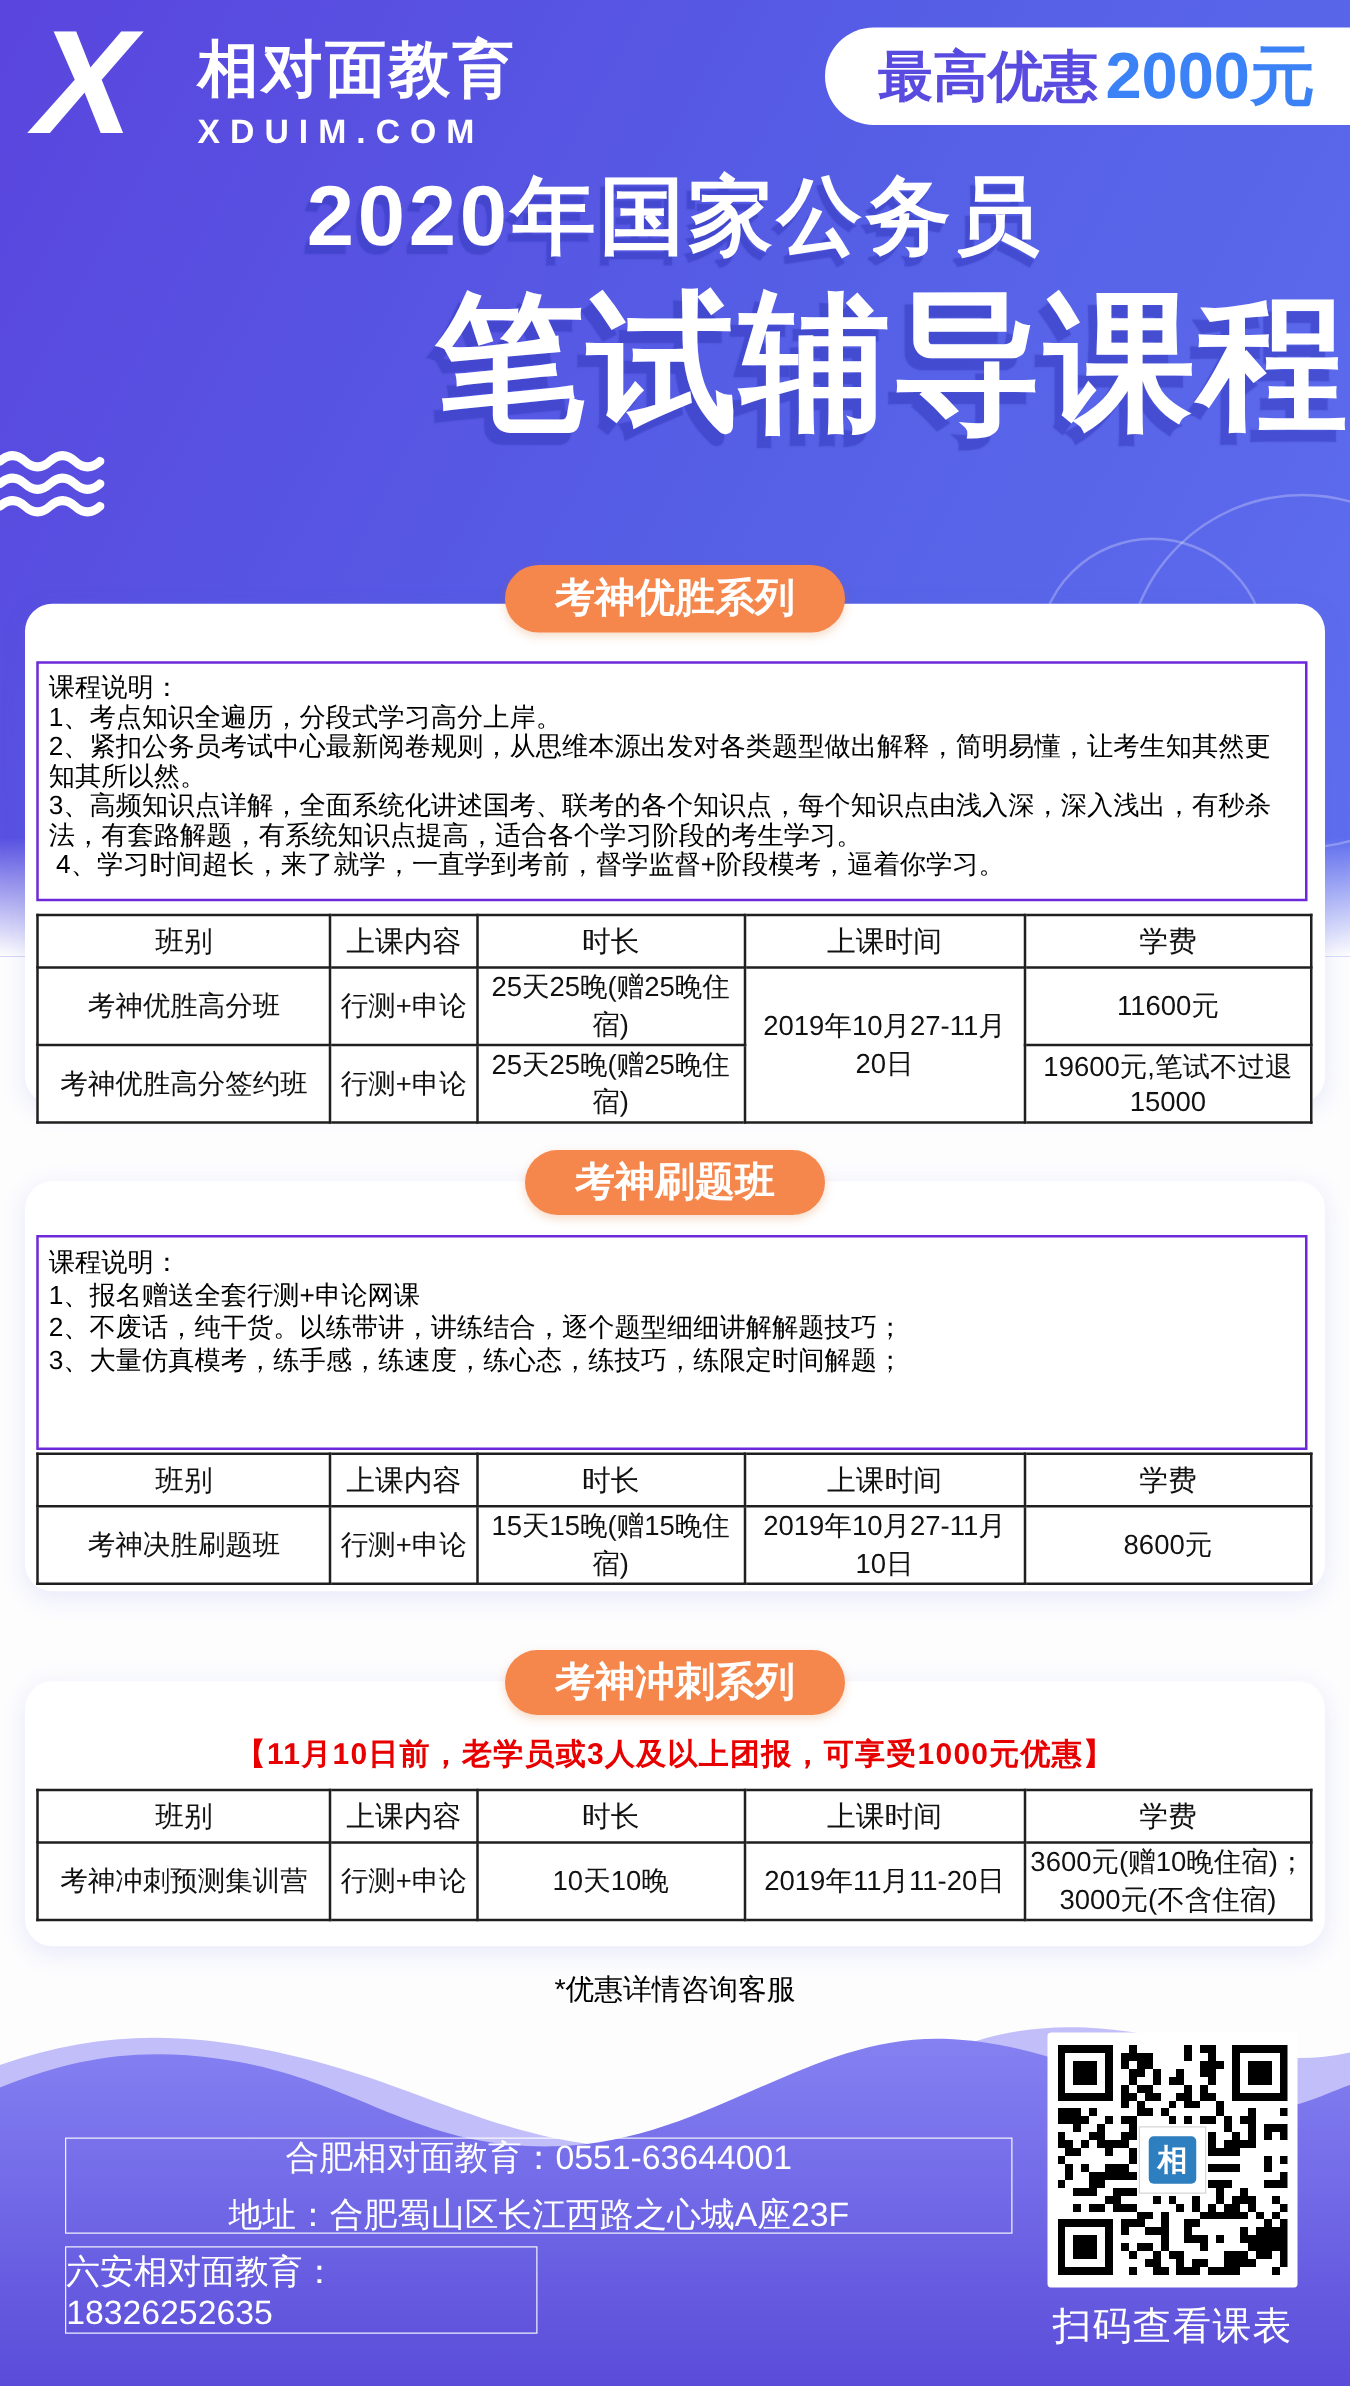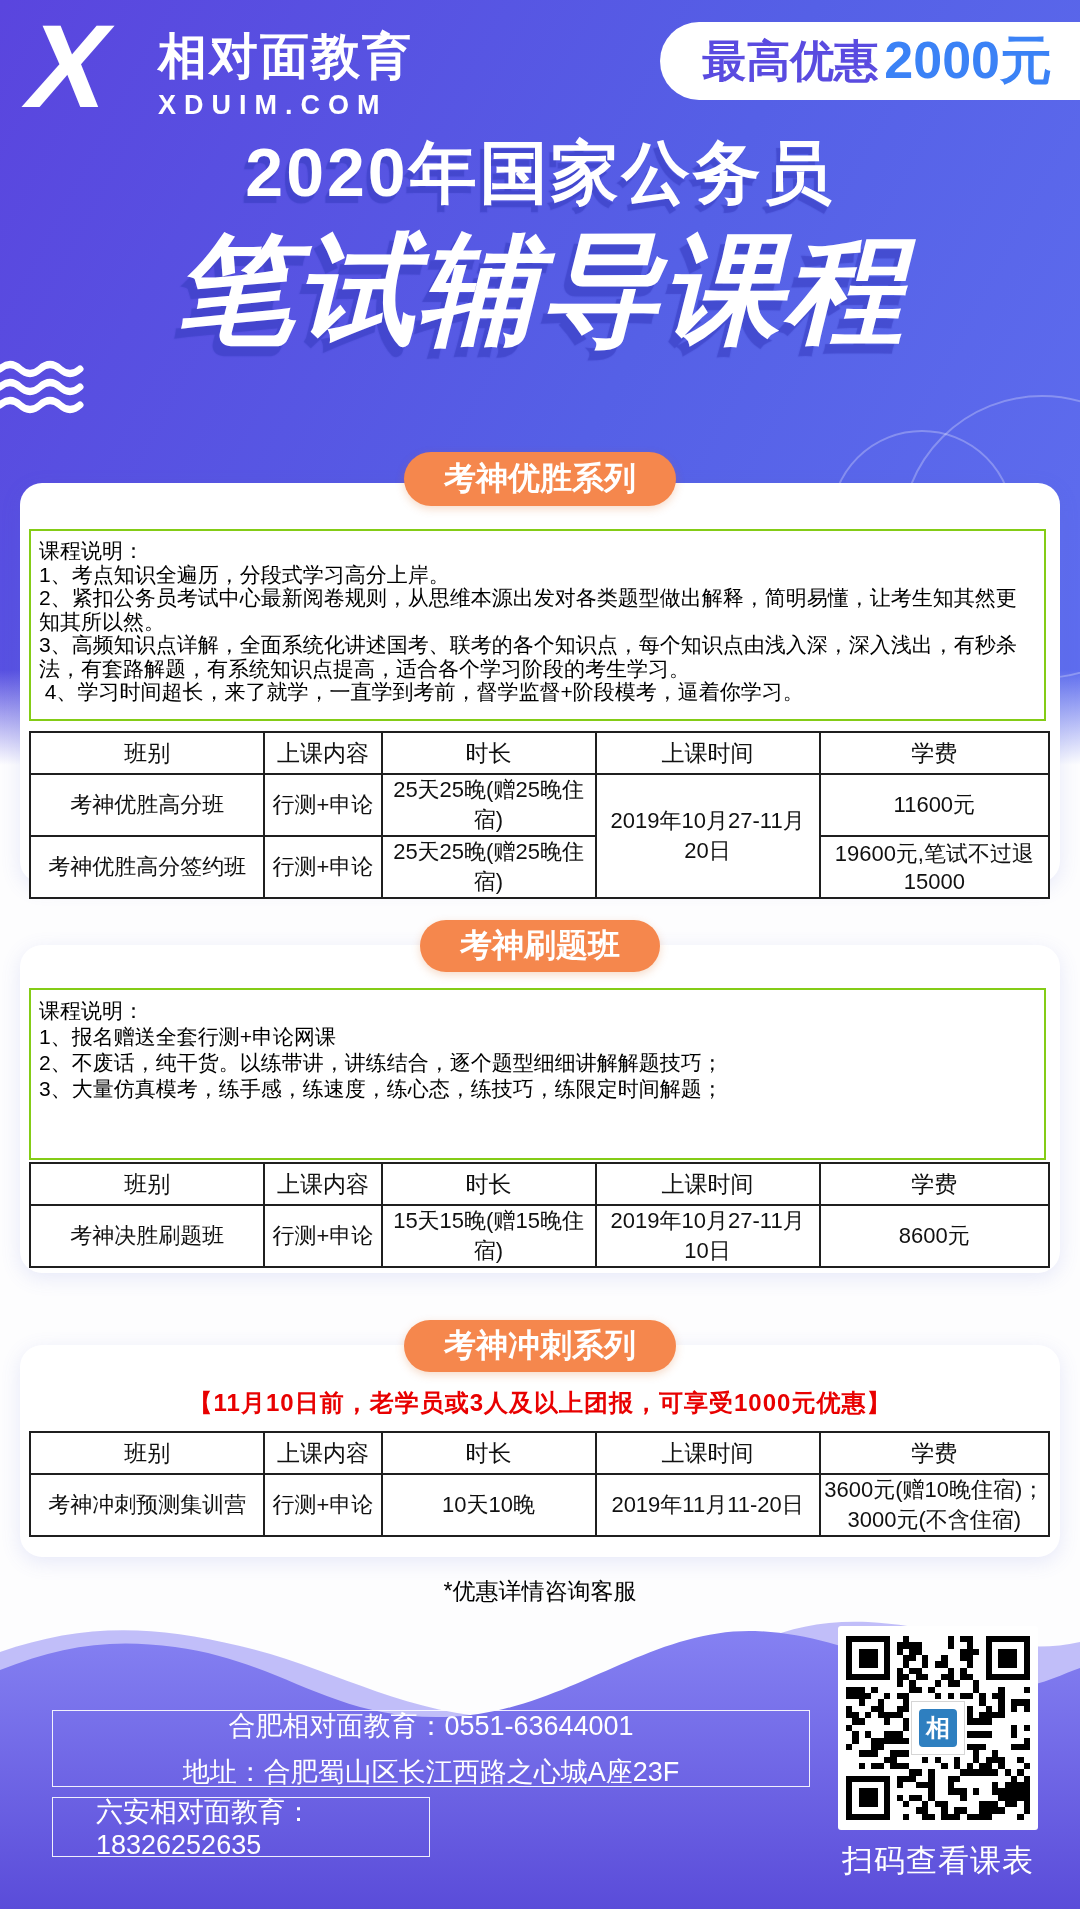--- a/index.html
+++ b/index.html
@@ -22,41 +22,41 @@
   .logo-domain{font-size:27px;font-weight:700;letter-spacing:8px;margin-top:8px;}
 
   .badge{position:absolute;right:0;top:22px;height:78px;background:#fff;
          border-radius:39px 0 0 39px;display:flex;align-items:center;padding:0 28px 0 42px;}
   .badge-label{font-size:44px;font-weight:900;color:#5a4be0;}
   .badge-value{font-size:52px;font-weight:700;color:#3b82f6;margin-left:6px;}
 
   .title1{position:absolute;left:0;top:128px;width:100%;text-align:center;color:#fff;
           font-size:68px;font-weight:900;letter-spacing:3px;
           text-shadow:-4px 7px 1px rgba(52,58,190,.55);}
-  .title2{position:absolute;left:0;top:210px;width:100%;text-align:center;color:#fff;
+  .title2{position:absolute;left:0;top:210px;width:100%;text-align:right;color:#fff;
           font-size:120px;font-weight:900;letter-spacing:2px;
-          text-shadow:-7px 10px 1px rgba(52,58,190,.55);font-style:italic;}
+          text-shadow:-7px 10px 1px rgba(52,58,190,.55);}
   .hdr-waves{position:absolute;left:-4px;top:358px;}
 
   
   .pill{position:absolute;left:50%;transform:translateX(-50%);background:#f5874d;color:#fff;
         font-weight:800;border-radius:999px;display:flex;align-items:center;justify-content:center;
         white-space:nowrap;z-index:3;font-size:32px;padding:0 40px;
         box-shadow:0 3px 8px rgba(220,110,40,.25);}
   .pill1{top:452px;height:54px;}
   .pill2{top:920px;height:52px;}
   .pill3{top:1320px;height:52px;}
 
   .card{position:absolute;left:20px;width:1040px;background:#fff;border-radius:22px;z-index:2;
         box-shadow:0 5px 20px rgba(95,105,215,.14);}
   .card1{top:483px;height:400px;}
   .card2{top:945px;height:328px;}
   .card3{top:1345px;height:212px;}
 
-  .descbox{position:absolute;left:9px;width:1017px;border:2px solid #84cc16;box-sizing:border-box;
+  .descbox{position:absolute;left:9px;width:1017px;border:2px solid #6d28d9;box-sizing:border-box;
            color:#000;padding:8px 10px 4px 8px;}
   .desc1{top:46px;height:192px;font-size:21px;line-height:23.5px;}
   .desc2{top:43px;height:172px;font-size:21px;line-height:26px;}
   .desc-line{white-space:pre-wrap;}
 
   .tablewrap{position:absolute;left:9px;width:1021px;}
   .tw1{top:248px;--rh:44px;}
   .tw2{top:217px;--rh:54px;}
   .tw3{top:86px;--rh:60px;}
   .ctable{border-collapse:collapse;width:100%;table-layout:fixed;color:#111;background:#fff;}
@@ -72,21 +72,21 @@
             font-size:23px;z-index:2;}
 
   
   .footer{position:absolute;left:0;top:1600px;width:1080px;height:309px;z-index:1;}
   .footer svg.waves{position:absolute;left:0;top:0;}
   .cbox{position:absolute;border:1px solid rgba(255,255,255,.9);color:#fff;box-sizing:border-box;
         display:flex;flex-direction:column;align-items:center;justify-content:center;z-index:2;}
   .cbox .l1{font-size:27px;}
   .cbox .l2{font-size:27px;margin-top:10px;}
   .box-hefei{left:52px;top:110px;width:758px;height:77px;}
-  .box-luan{left:52px;top:197px;width:378px;height:60px;padding-left:43px;}
+  .box-luan{left:52px;top:197px;width:378px;height:70px;}
   .box-luan .l1{font-size:27px;}
   .box-huangshan{left:442px;top:197px;width:368px;height:70px;}
   .box-huangshan .l1{font-size:28px;}
   .box-huangshan .l2{font-size:17px;margin-top:5px;}
 
   .qr{position:absolute;left:838px;top:26px;width:200px;height:204px;background:#fff;
       border-radius:3px;padding:8px;box-sizing:border-box;z-index:3;}
   .qr-logo{position:absolute;left:50%;top:50%;transform:translate(-50%,-50%);width:52px;height:52px;
       background:#fff;border:1px solid #d5d5d5;display:flex;align-items:center;justify-content:center;}
   .qr-logo-glyph{width:38px;height:38px;background:#2e7fc0;border-radius:4px;color:#fff;

